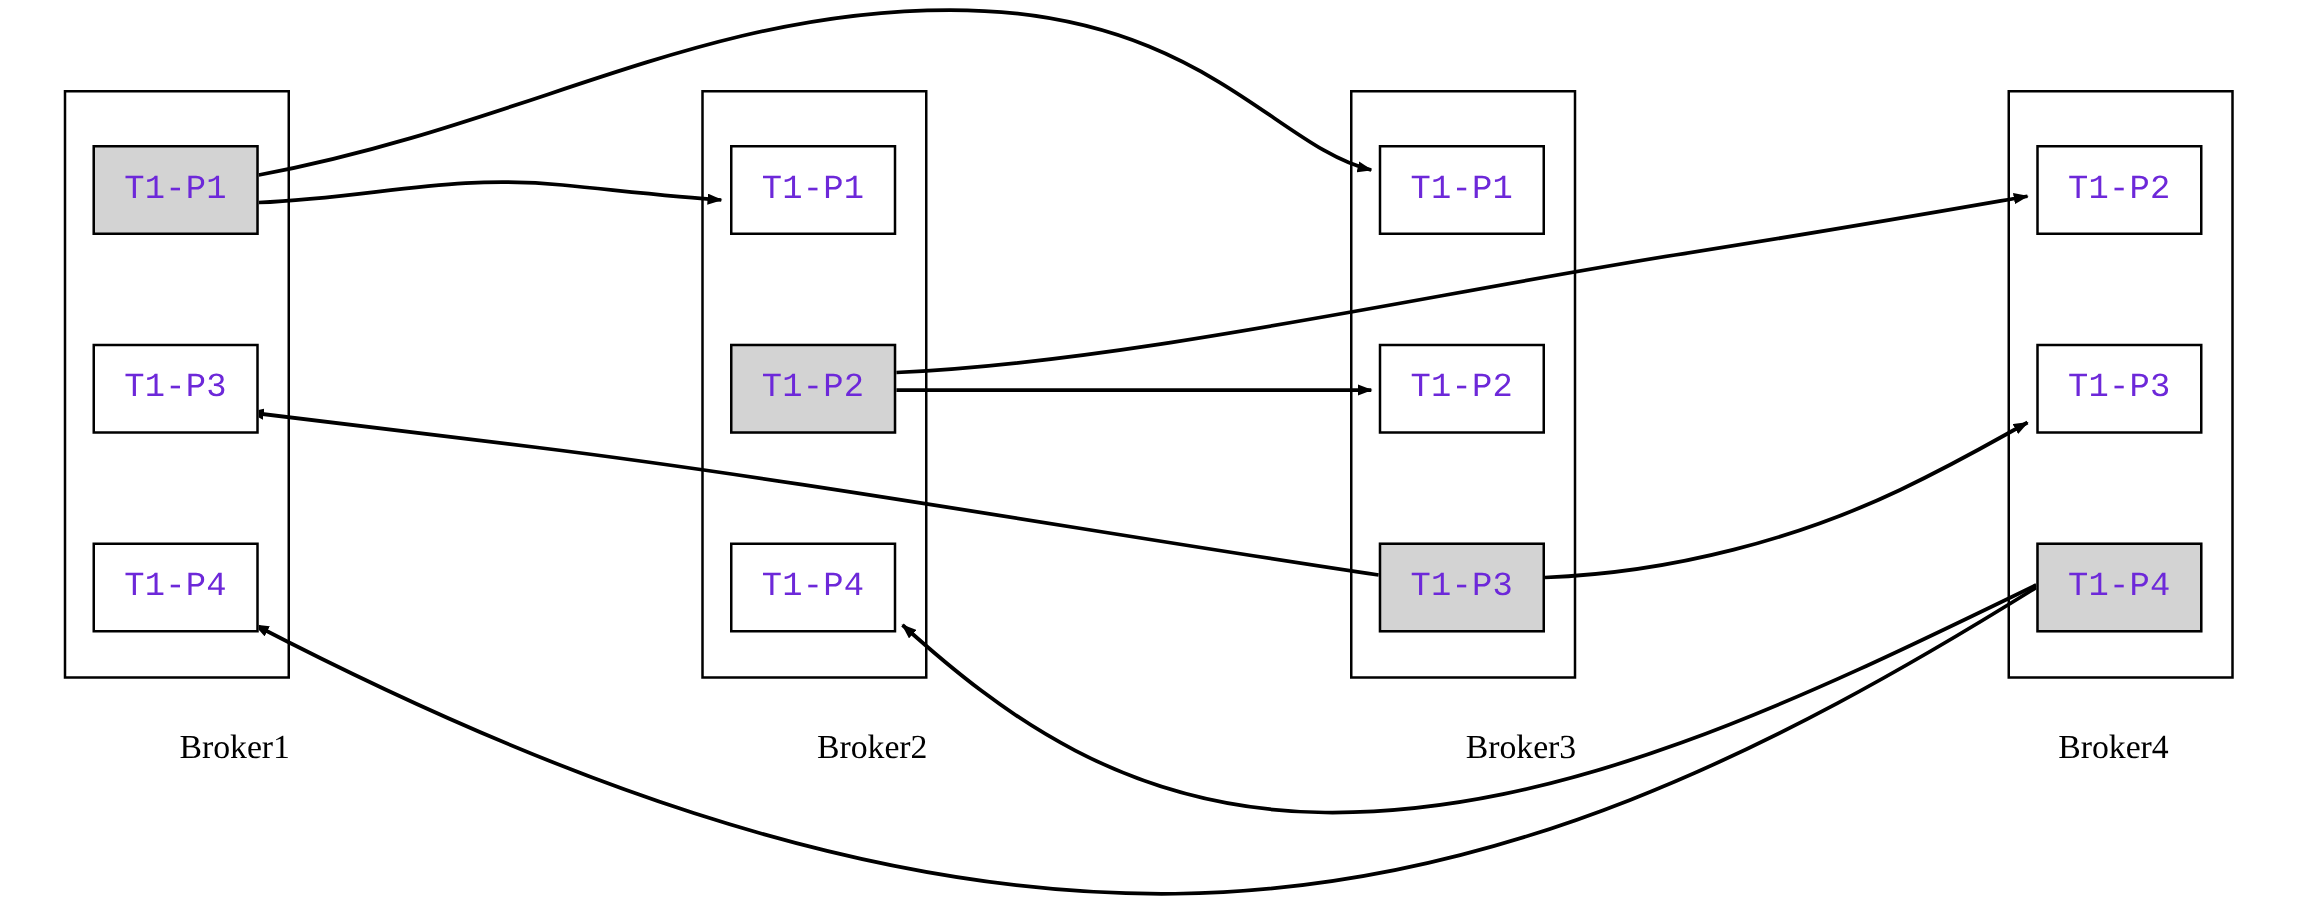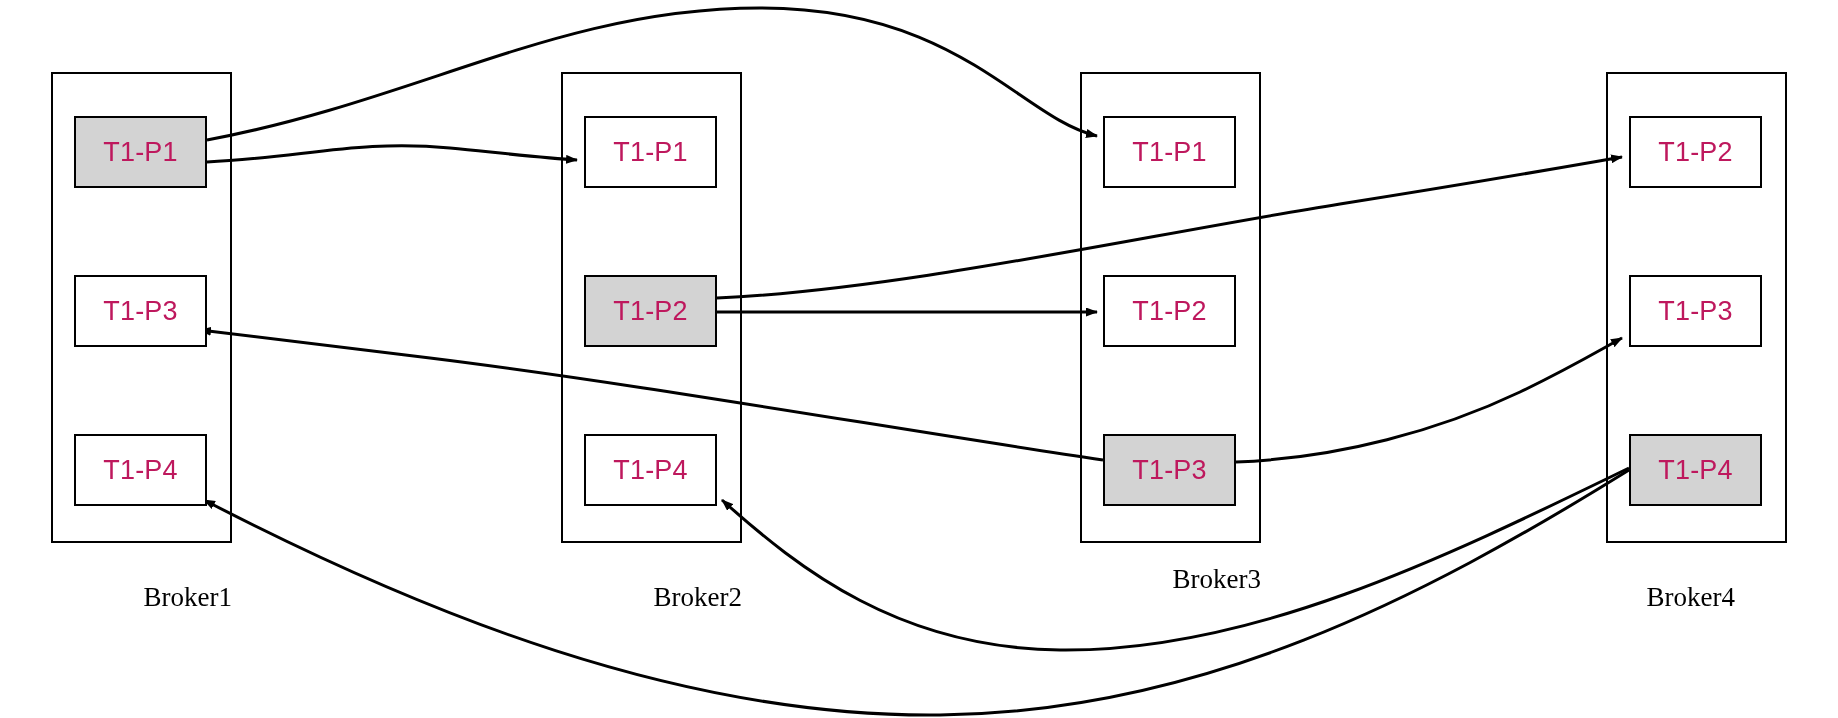--- a/index.html
+++ b/index.html
@@ -33,23 +33,23 @@
     background: transparent;
   }
   .partition {
     position: absolute;
     box-sizing: border-box;
     border: 2px solid #000000;
     background: #ffffff;
     display: flex;
     align-items: center;
     justify-content: center;
-    font-family: Liberation Sans, sans-serif;
+    font-family: Liberation Mono, monospace;
     font-size: 27px;
-    color: #be185d;
+    color: #6d28d9;
     line-height: 1;
     letter-spacing: 0.2px;
   }
   .partition.leader {
     background: #d3d3d3;
   }
   .broker-label {
     position: absolute;
     text-align: right;
     font-family: Liberation Serif, serif;
@@ -89,21 +89,21 @@
       <div class="broker-label" style="left: 51px; top: 582px; width: 181px;">Broker1</div>
       <div class="broker" style="left: 561px; top: 72px; width: 181px; height: 471px;"></div>
       <div class="partition" style="left: 584px; top: 116px; width: 133px; height: 72px;">T1-P1</div>
       <div class="partition leader" style="left: 584px; top: 275px; width: 133px; height: 72px;">T1-P2</div>
       <div class="partition" style="left: 584px; top: 434px; width: 133px; height: 72px;">T1-P4</div>
       <div class="broker-label" style="left: 561px; top: 582px; width: 181px;">Broker2</div>
       <div class="broker" style="left: 1080px; top: 72px; width: 181px; height: 471px;"></div>
       <div class="partition" style="left: 1103px; top: 116px; width: 133px; height: 72px;">T1-P1</div>
       <div class="partition" style="left: 1103px; top: 275px; width: 133px; height: 72px;">T1-P2</div>
       <div class="partition leader" style="left: 1103px; top: 434px; width: 133px; height: 72px;">T1-P3</div>
-      <div class="broker-label" style="left: 1080px; top: 564px; width: 181px;">Broker3</div>
+      <div class="broker-label" style="left: 1080px; top: 582px; width: 181px;">Broker3</div>
       <div class="broker" style="left: 1606px; top: 72px; width: 181px; height: 471px;"></div>
       <div class="partition" style="left: 1629px; top: 116px; width: 133px; height: 72px;">T1-P2</div>
       <div class="partition" style="left: 1629px; top: 275px; width: 133px; height: 72px;">T1-P3</div>
       <div class="partition leader" style="left: 1629px; top: 434px; width: 133px; height: 72px;">T1-P4</div>
       <div class="broker-label" style="left: 1554px; top: 582px; width: 181px;">Broker4</div>
     </div>
 
 </div>
 
 </body></html>

